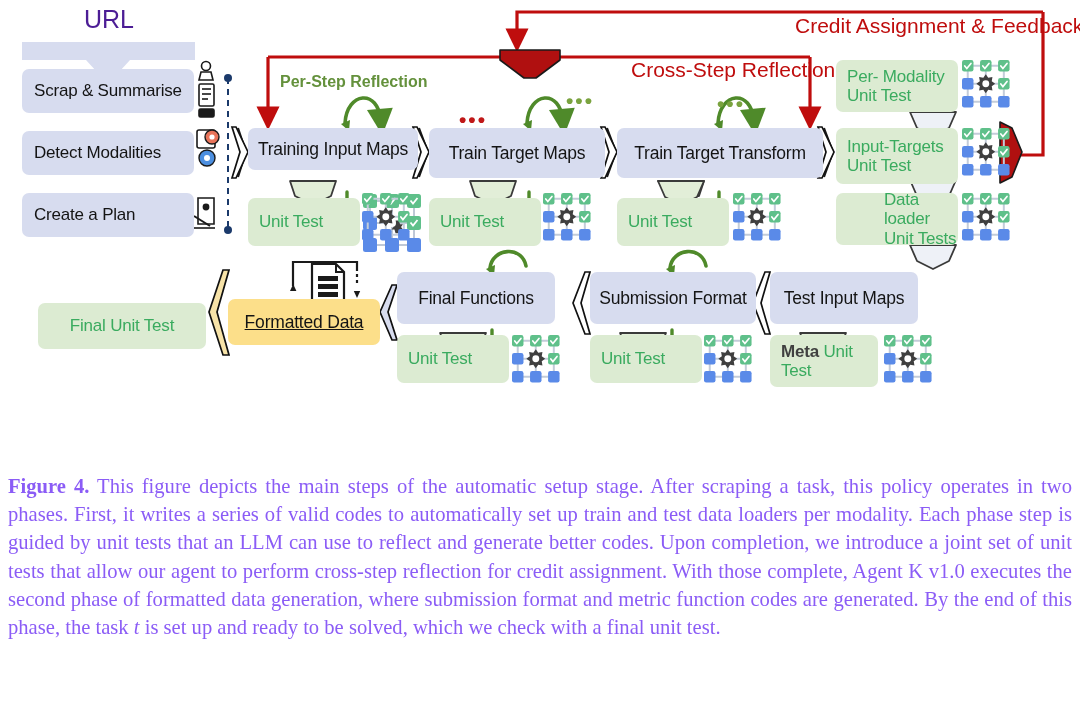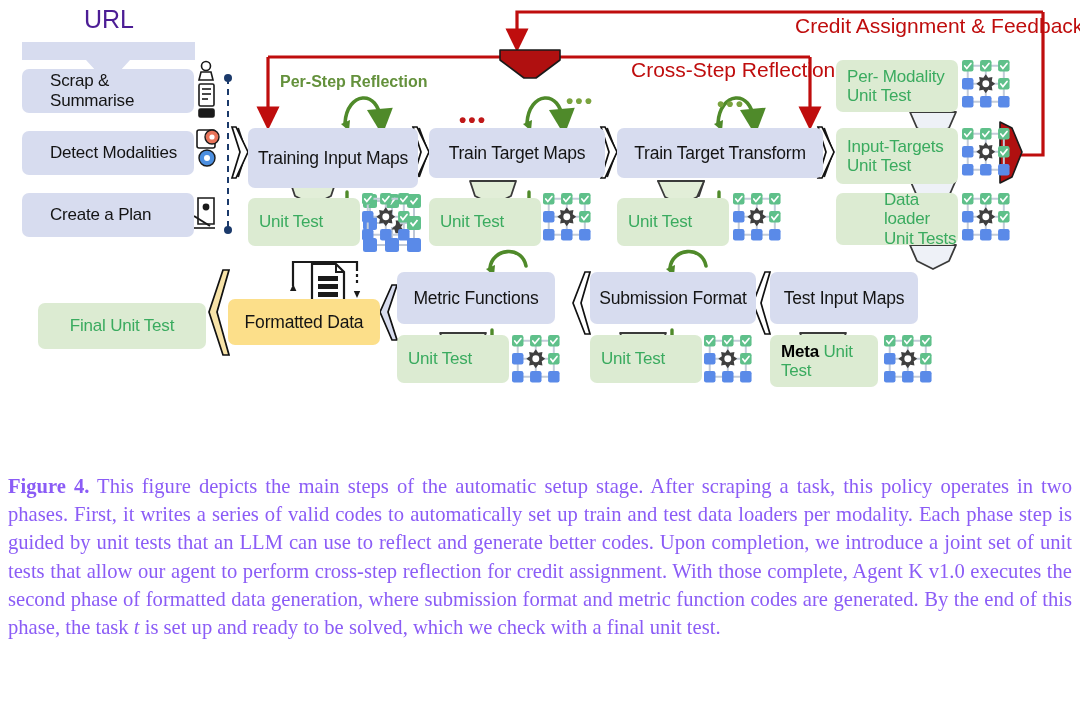--- a/index.html
+++ b/index.html
@@ -44,23 +44,23 @@
     color:#141414;
     font-size:17.5px;
     justify-content:center;
     text-align:center;
     font-weight:400;
   }
   .left-node {
     background:#d7dcef;
     color:#141414;
     font-size:17px;
-    padding-left:28px;
-  }
-  .meta-b { font-weight:bold; color:#000000; }
+    padding-left:12px;
+  }
+  .meta-b { font-weight:bold; color:#404040; }
 
   
   .lbl { position:absolute; white-space:nowrap; }
   .url-lbl { font-size:25px; color:#4c1d95; letter-spacing:0px; }
   .red-lbl { color:#bf0d0d; font-weight:normal; font-size:21px; }
   .green-lbl { color:#64913c; font-weight:bold; font-size:16px; }
 
   
   .dots { position:absolute; font-size:21px; font-weight:bold; letter-spacing:2px; line-height:1; }
   .dots.red { color:#c01818; }
@@ -285,21 +285,21 @@
   </div>
 
   <div class="lbl green-lbl" style="left:280px; top:73px;">Per-Step Reflection</div>
   <div class="lbl red-lbl" style="left:631px; top:58px;">Cross-Step Reflection</div>
   <div class="lbl red-lbl" style="left:795px; top:14px;">Credit Assignment &amp; Feedback</div>
 
   <div class="dots red" style="left:459px; top:109px;">•••</div>
   <div class="dots green" style="left:566px; top:90px;">•••</div>
   <div class="dots green" style="left:717px; top:93px;">•••</div>
 
-  <div class="node blue-node" style="left:248px; top:128px; width:170px; height:60px;">
+  <div class="node blue-node" style="left:248px; top:128px; width:170px; height:42px;">
     <span>Training Input Maps</span>
   </div>
   <div class="node blue-node" style="left:429px; top:128px; width:176px; height:50px;">
     <span>Train Target Maps</span>
   </div>
   <div class="node blue-node" style="left:617px; top:128px; width:206px; height:50px;">
     <span>Train Target Transform</span>
   </div>
 
   <div class="node green-node" style="left:248px; top:198px; width:112px; height:48px;">
@@ -325,35 +325,35 @@
 Unit Tests</span>
   </div>
 
   <div class="node blue-node" style="left:770px; top:272px; width:148px; height:52px;">
     <span>Test Input Maps</span>
   </div>
   <div class="node blue-node" style="left:590px; top:272px; width:166px; height:52px;">
     <span>Submission Format</span>
   </div>
   <div class="node blue-node" style="left:397px; top:272px; width:158px; height:52px;">
-    <span>Metric Functions</span>
+    <span>Final Functions</span>
   </div>
 
   <div class="node green-node" style="left:770px; top:335px; width:108px; height:52px; line-height:1.12;">
     <span><b class="meta-b">Meta</b><span> Unit
 Test</span></span>
   </div>
   <div class="node green-node" style="left:590px; top:335px; width:112px; height:48px;">
     <span>Unit Test</span>
   </div>
   <div class="node green-node" style="left:397px; top:335px; width:112px; height:48px;">
     <span>Unit Test</span>
   </div>
 
-  <div class="node yellow-node" style="left:228px; top:299px; width:152px; height:46px;">
+  <div class="node yellow-node" style="left:228px; top:299px; width:152px; height:46px;text-decoration:underline;">
     <span>Formatted Data</span>
   </div>
   <div class="node green-node" style="left:38px; top:303px; width:168px; height:46px; justify-content:center; padding-left:0;">
     <span>Final Unit Test</span>
   </div>
 
 <svg width="1080" height="410" class="abs" style="left: 0px; top: 0px;">
       <g transform="translate(362,193)">
         <g stroke="#c3ccd9" stroke-width="2">
           <line x1="5.739999999999999" y1="5.739999999999999" x2="41.82" y2="5.739999999999999"></line>

